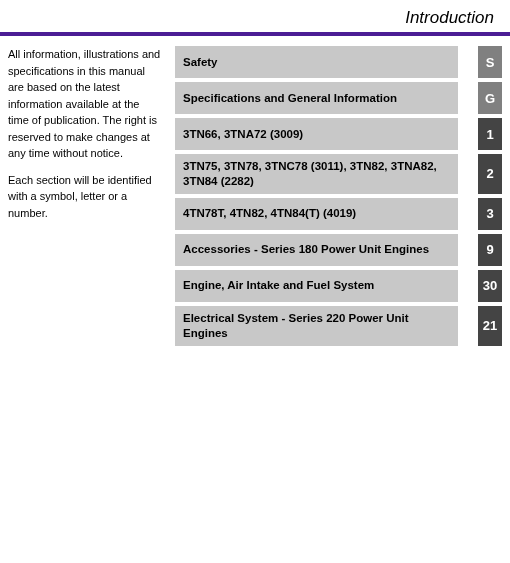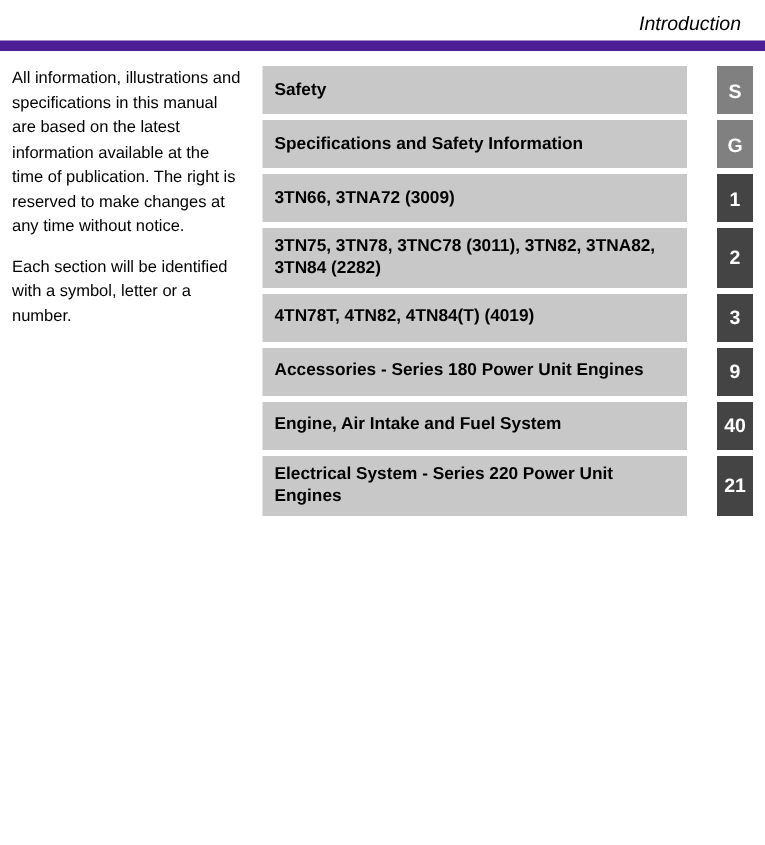--- a/index.html
+++ b/index.html
@@ -8,23 +8,23 @@
       background: #fff;
       width: 510px;
       min-height: 563px;
       font-size: 12px;
       color: #000;
     }
 
     .page-header {
       text-align: right;
       padding: 8px 16px 4px 16px;
-      border-bottom: 7px solid #4c1d95;
+      border-bottom: 4px solid #4c1d95;
       font-style: italic;
-      font-size: 13px;
+      font-size: 17px;
     }
 
     .main-content {
       display: flex;
       padding: 10px 8px 10px 8px;
       gap: 12px;
     }
 
     .left-text {
       width: 155px;
@@ -92,41 +92,41 @@
     <p>All information, illustrations and specifications in this manual are based on the latest information available at the time of publication. The right is reserved to make changes at any time without notice.</p>
     <p>Each section will be identified with a symbol, letter or a number.</p>
   </div>
 
   <div class="right-menu">
   <div class="menu-item">
         <div class="menu-label">Safety</div>
         <div class="menu-badge">S</div>
       </div>
       <div class="menu-item">
-        <div class="menu-label">Specifications and Safety Information</div>
+        <div class="menu-label">Specifications and General Information</div>
         <div class="menu-badge">G</div>
       </div>
       <div class="menu-item">
         <div class="menu-label">3TN66, 3TNA72 (3009)</div>
         <div class="menu-badge dark">1</div>
       </div>
       <div class="menu-item">
         <div class="menu-label">3TN75, 3TN78, 3TNC78 (3011), 3TN82, 3TNA82, 3TN84 (2282)</div>
         <div class="menu-badge dark">2</div>
       </div>
       <div class="menu-item">
         <div class="menu-label">4TN78T, 4TN82, 4TN84(T) (4019)</div>
         <div class="menu-badge dark">3</div>
       </div>
       <div class="menu-item">
         <div class="menu-label">Accessories - Series 180 Power Unit Engines</div>
         <div class="menu-badge dark">9</div>
       </div>
       <div class="menu-item">
         <div class="menu-label">Engine, Air Intake and Fuel System</div>
-        <div class="menu-badge dark">40</div>
+        <div class="menu-badge dark">30</div>
       </div>
       <div class="menu-item">
         <div class="menu-label">Electrical System - Series 220 Power Unit Engines</div>
         <div class="menu-badge dark">21</div>
       </div>
     </div>
 </div>
 
 </body></html>

